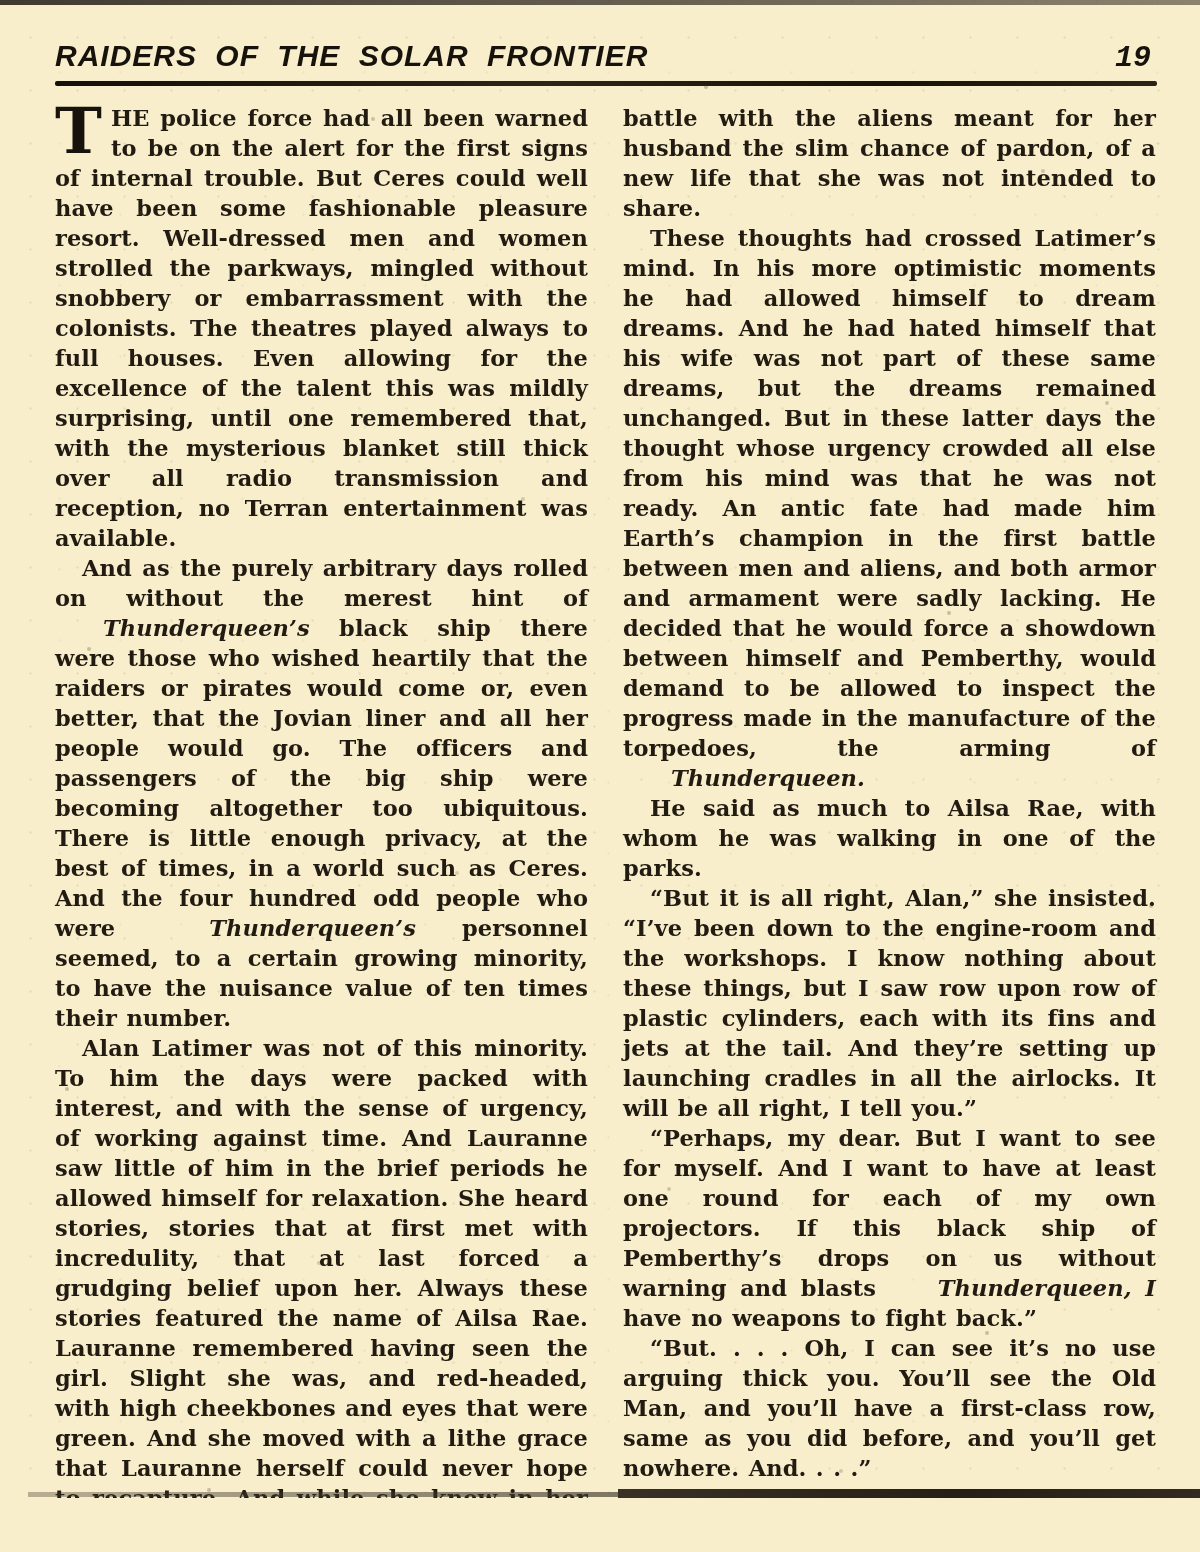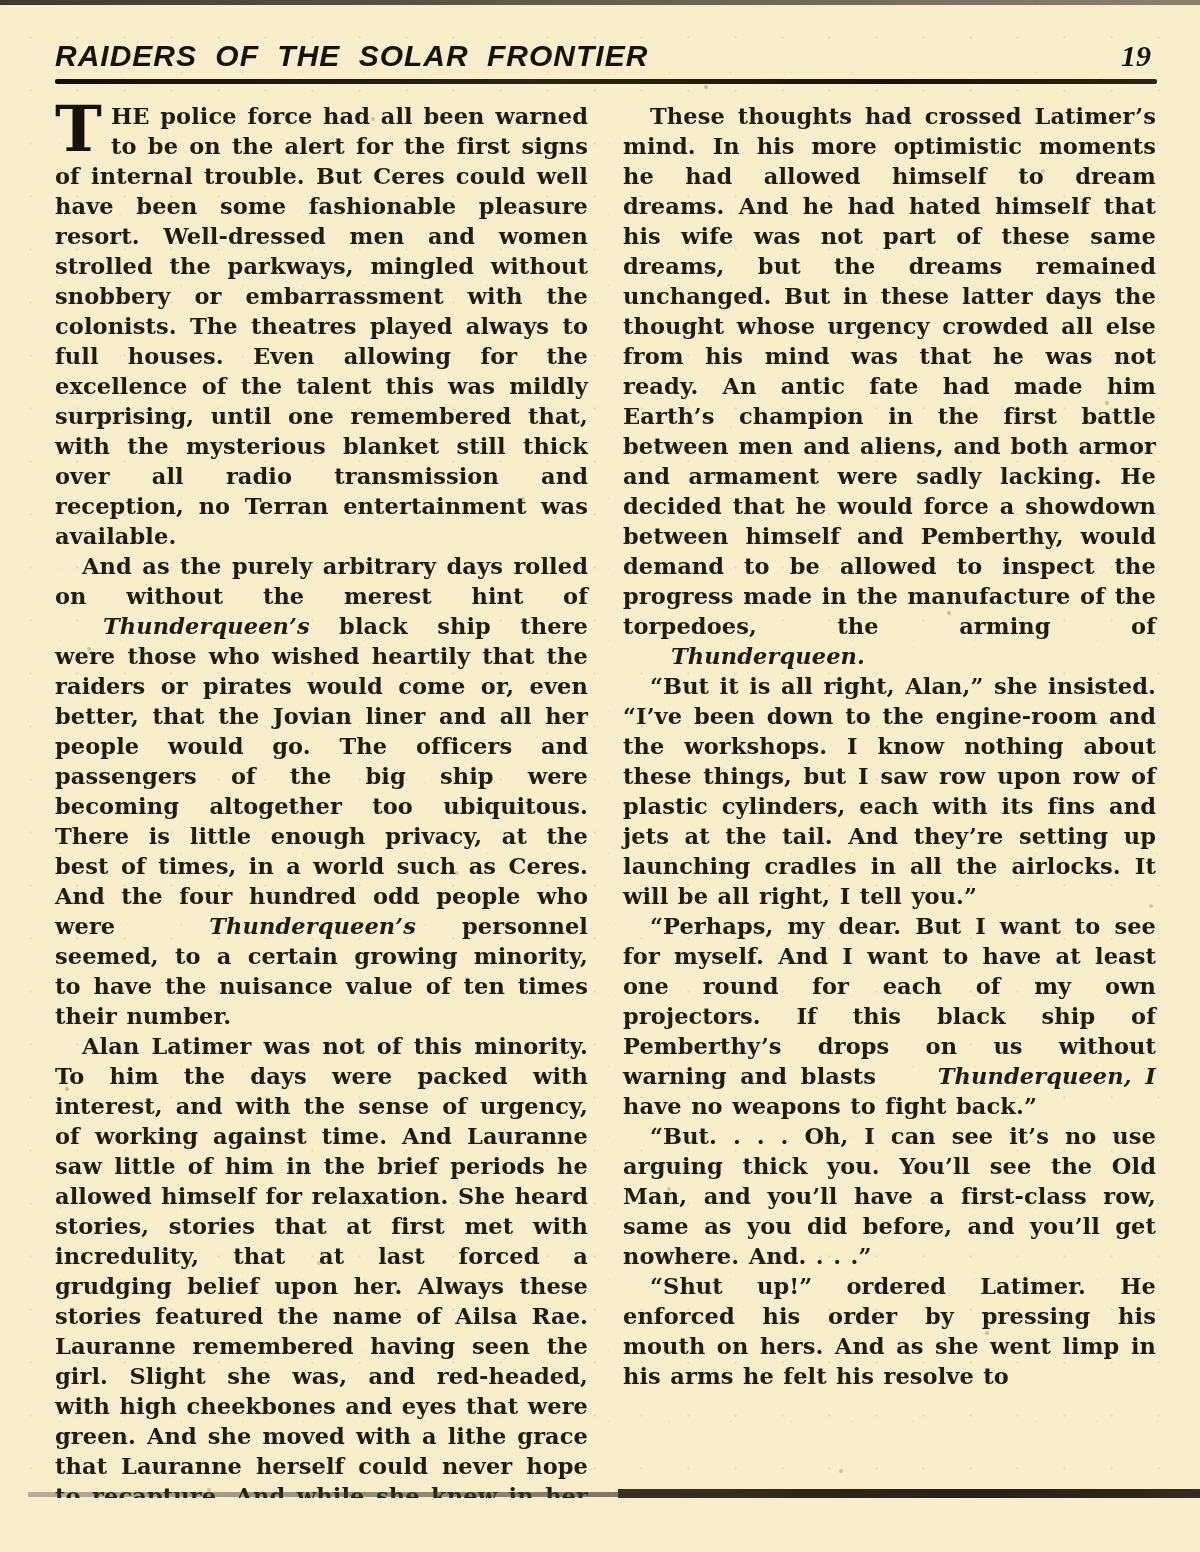--- a/index.html
+++ b/index.html
@@ -65,21 +65,21 @@
   }
   .running-title{
     margin:0;
     font-family:"Liberation Sans", sans-serif;
     font-style:italic;font-weight:bold;
     font-size:30px;line-height:32px;
     letter-spacing:1px;word-spacing:9px;
     color:#17130c;
   }
   .page-number{
-    font-family:Liberation Serif, serif;
+    font-family:Liberation Mono, monospace;
     font-style:italic;font-weight:bold;
     font-size:30px;line-height:32px;
     color:#17130c;
     margin-right:6px;
   }
   .rule{
     margin-top:7px;height:5px;
     background:linear-gradient(90deg,#140f0a,#2b241b 45%,#171209 75%,#2a231a);
     border-radius:2px;
   }
@@ -125,21 +125,23 @@
   <div class="rule"></div>
 
   <main class="columns">
     <section class="column">
       <p class="para no-indent"><span class="dropcap">T</span><span class="run">HE police force had all been warned to be on the alert for the first signs of internal trouble. But Ceres could well have been some fashionable pleasure resort. Well-dressed men and women strolled the parkways, mingled without snobbery or embarrassment with the colonists. The theatres played always to full houses. Even allowing for the excellence of the talent this was mildly surprising, until one remembered that, with the mysterious blanket still thick over all radio transmission and reception, no Terran entertainment was available.</span></p>
       <p class="para"><span class="run">And as the purely arbitrary days rolled on without the merest hint of </span><span class="run italic">Thunderqueen’s</span><span class="run"> black ship there were those who wished heartily that the raiders or pirates would come or, even better, that the Jovian liner and all her people would go. The officers and passengers of the big ship were becoming altogether too ubiquitous. There is little enough privacy, at the best of times, in a world such as Ceres. And the four hundred odd people who were </span><span class="run italic">Thunderqueen’s</span><span class="run"> personnel seemed, to a certain growing minority, to have the nuisance value of ten times their number.</span></p>
       <p class="para"><span class="run">Alan Latimer was not of this minority. To him the days were packed with interest, and with the sense of urgency, of working against time. And Lauranne saw little of him in the brief periods he allowed himself for relaxation. She heard stories, stories that at first met with incredulity, that at last forced a grudging belief upon her. Always these stories featured the name of Ailsa Rae. Lauranne remembered having seen the girl. Slight she was, and red-headed, with high cheekbones and eyes that were green. And she moved with a lithe grace that Lauranne herself could never hope to recapture. And while she knew in her heart that Alan was hers, yet she knew, with a dreadful certainty, that the coming</span></p>
     </section>
 
     <section class="column">
+      <p class="para no-indent"><span class="run">battle with the aliens meant for her husband the slim chance of pardon, of a new life that she was not intended to share.</span></p>
       <p class="para"><span class="run">These thoughts had crossed Latimer’s mind. In his more optimistic moments he had allowed himself to dream dreams. And he had hated himself that his wife was not part of these same dreams, but the dreams remained unchanged. But in these latter days the thought whose urgency crowded all else from his mind was that he was not ready. An antic fate had made him Earth’s champion in the first battle between men and aliens, and both armor and armament were sadly lacking. He decided that he would force a showdown between himself and Pemberthy, would demand to be allowed to inspect the progress made in the manufacture of the torpedoes, the arming of </span><span class="run italic">Thunderqueen.</span></p>
+      <p class="para"><span class="run">He said as much to Ailsa Rae, with whom he was walking in one of the parks.</span></p>
       <p class="para"><span class="run">“But it is all right, Alan,” she insisted. “I’ve been down to the engine-room and the workshops. I know nothing about these things, but I saw row upon row of plastic cylinders, each with its fins and jets at the tail. And they’re setting up launching cradles in all the airlocks. It will be all right, I tell you.”</span></p>
       <p class="para"><span class="run">“Perhaps, my dear. But I want to see for myself. And I want to have at least one round for each of my own projectors. If this black ship of Pemberthy’s drops on us without warning and blasts </span><span class="run italic">Thunderqueen, I</span><span class="run"> have no weapons to fight back.”</span></p>
       <p class="para"><span class="run">“But. . . . Oh, I can see it’s no use arguing thick you. You’ll see the Old Man, and you’ll have a first-class row, same as you did before, and you’ll get nowhere. And. . . .”</span></p>
       <p class="para"><span class="run">“Shut up!” ordered Latimer. He enforced his order by pressing his mouth on hers. And as she went limp in his arms he felt his resolve to</span></p>
     </section>
   </main>
 
   <div class="edge-bottom-left"></div>
   <div class="edge-bottom-right"></div>
 </div>

